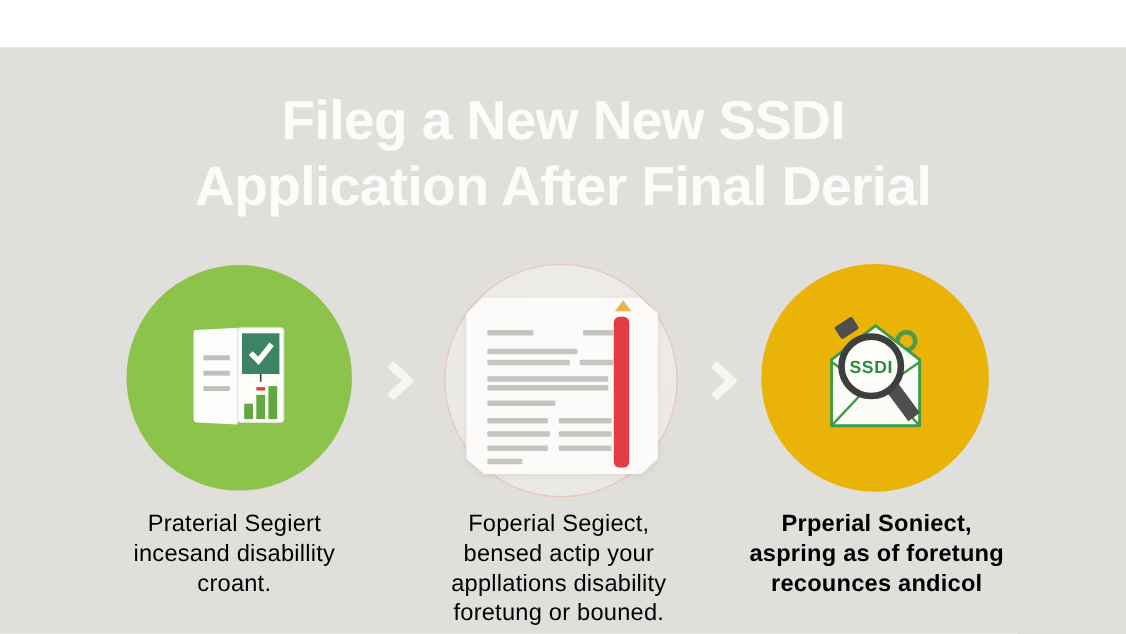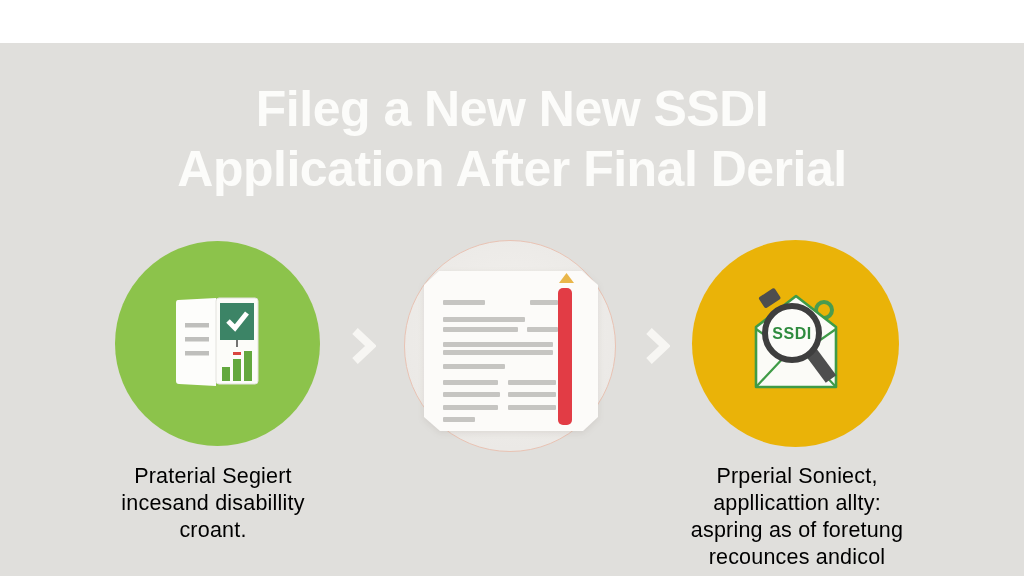--- a/index.html
+++ b/index.html
@@ -68,21 +68,21 @@
     width: 280px;
     text-align: center;
     color: #000000;
     font-size: 21.5px;
     line-height: 27px;
     letter-spacing: 0.2px;
   }
   .caption span { display: block; }
   .caption-1 { left: 73px; }
   .caption-2 { left: 368px; }
-  .caption-3 { left: 657px; }
+  .caption-3 { left: 657px; font-weight: bold; }
 </style>
 </head>
 <body>
 
 <div class="canvas">
 
   <div class="title">
     <div>Fileg a New New SSDI</div>
     <div>Application After Final Derial</div>
   </div>
@@ -164,21 +164,26 @@
       <text x="47" y="53" text-anchor="middle" font-size="16" font-weight="bold" letter-spacing="0.5" fill="#2e8b3e">SSDI</text>
     </svg>
   </div>
 
   <div class="caption caption-1">
     <span>Praterial Segiert</span>
     <span>incesand disabillity</span>
     <span>croant.</span>
   </div>
 
+  <div class="caption caption-2">
+    <span>Foperial Segiect,</span>
+    <span>bensed actip your</span>
+    <span>appllations disability</span>
+    <span>foretung or bouned.</span>
+  </div>
 
   <div class="caption caption-3">
     <span>Prperial Soniect,</span>
-    <span>appllicattion allty:</span>
     <span>aspring as of foretung</span>
     <span>recounces andicol</span>
   </div>
 
 </div>
 
 </body></html>

